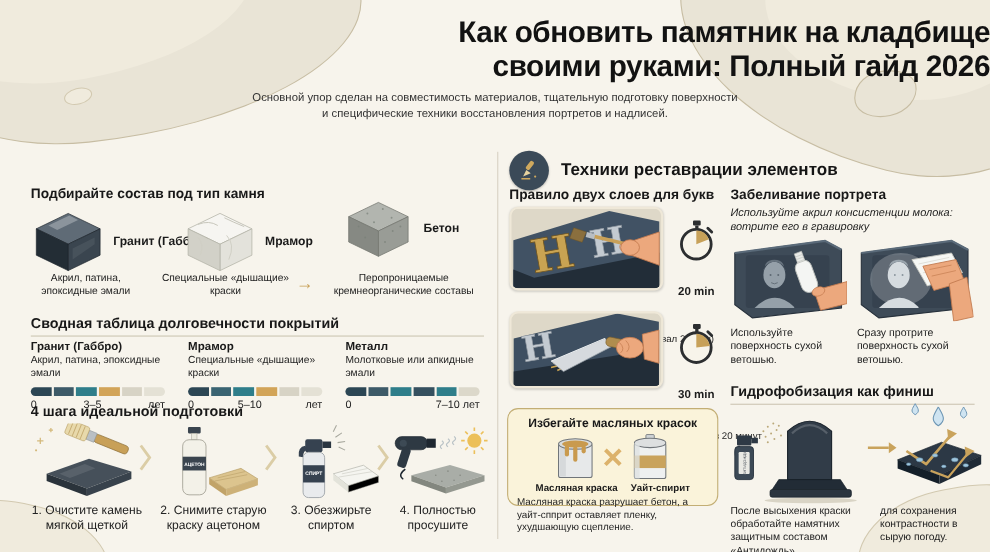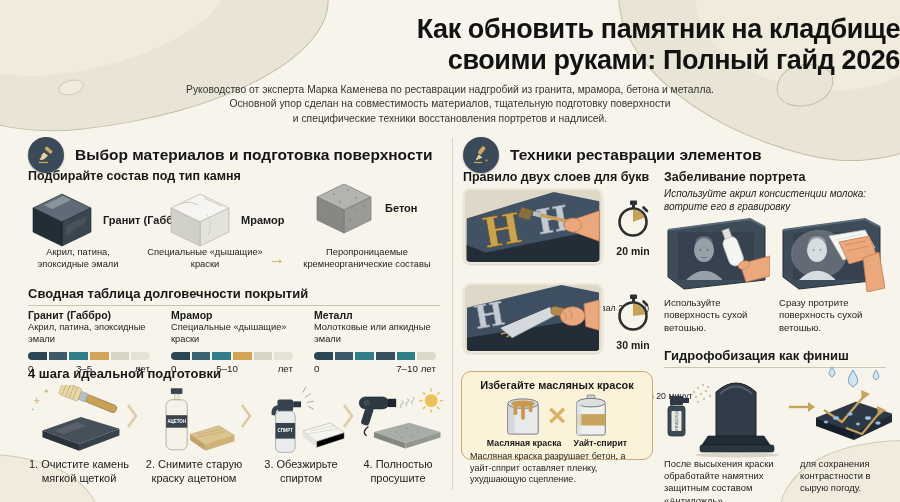--- a/index.html
+++ b/index.html
@@ -61,21 +61,21 @@
   .step svg{ display:block; margin:0 auto; }
   .step-cap{ font-size:11px; line-height:1.3; color:#222; margin-top:2px;}
 
   .divider{ left:452px; top:138px; width:1px; height:352px; background:#d7d2c2; }
 
   
   .scene{ border-radius:8px; border:2px solid #efe8d8; overflow:hidden; background:#ded8c8;
           box-shadow:0 1px 2px rgba(0,0,0,.15);}
   .scene svg{ display:block; }
   .timer{ text-align:center; width:46px; }
-  .timer-label{ font-size:10.5px; font-weight:700; color:#1c1c1c; margin-top:2px;}
+  .timer-label{ font-size:10.5px; font-weight:700; color:#1c1c1c; margin-top:15px;}
   .mini-cap{ font-size:8.8px; color:#232323; white-space:nowrap;margin-top:35px; }
 
   .warnbox{ width:192px; height:89px; background:#faf3da; border:1.5px solid #c3ae74;
             border-radius:10px; padding:7px 8px 5px;}
   .warn-title{ text-align:center; font-weight:800; font-size:11px; line-height:1.2; color:#181818;}
   .warn-cans{ display:flex; justify-content:center; align-items:center; gap:5px; margin-top:2px;}
   .warn-x{ font-size:32px; font-weight:800; color:#dcb26b; line-height:.8; }
   .warn-labels{ display:flex; justify-content:center; gap:12px; font-size:8.8px; font-weight:700; }
   .warn-text{ font-size:9px; line-height:1.28; margin-top:3px; color:#232323;}
 
@@ -97,35 +97,24 @@
   <div class="blob light b3"></div>
   <div class="blob light b4"></div>
 
   <div class="layer">
 
     <div class="abs title">
       <div>Как обновить памятник на кладбище</div>
       <div>своими руками: Полный гайд 2026</div>
     </div>
     <div class="abs subtitle">
-      <div>Руководство от эксперта Марка Каменева по реставрации надгробий из гранита, мрамора, бетона и металла.</div>
       <div>Основной упор сделан на совместимость материалов, тщательную подготовку поверхности</div>
       <div>и специфические техники восстановления портретов и надлисей.</div>
     </div>
 
-    <div class="abs sec-head" style="left:28px; top:137px;">
-      <div class="sec-icon">
-        <svg width="20" height="20" viewBox="0 0 20 20">
-          <rect x="10.5" y="1" width="8.5" height="3.6" rx="1.6" transform="rotate(40 10.5 1)" fill="#cfa95e"></rect>
-          <path d="M8 7.5 L12 10.5 L8.5 14 Q5.5 15.5 3.5 14.5 Q5.5 12.5 5.8 9.5 Z" fill="#e7d3a0"></path>
-          <line x1="3" y1="17.5" x2="12" y2="17.5" stroke="#cfa95e" stroke-width="1.2"></line>
-        </svg>
-      </div>
-      <div class="sec-title">Выбор материалов и подготовка поверхности</div>
-    </div>
 
     <div class="abs h12" style="left:28px; top:169px;">Подбирайте состав под тип камня</div>
 
     <div class="abs stone-g" style="left:30px; top:192px;">
       <svg width="64" height="56" viewBox="0 0 64 56">
         <g stroke="#1b232a" stroke-width="0.6">
           <polygon points="32,2 61,16 32,30 3,16" fill="#5f6b76"></polygon>
           <polygon points="32,30 61,16 61,40 32,54" fill="#3a454f"></polygon>
           <polygon points="3,16 32,30 32,54 3,40" fill="#232d35"></polygon>
         </g>

